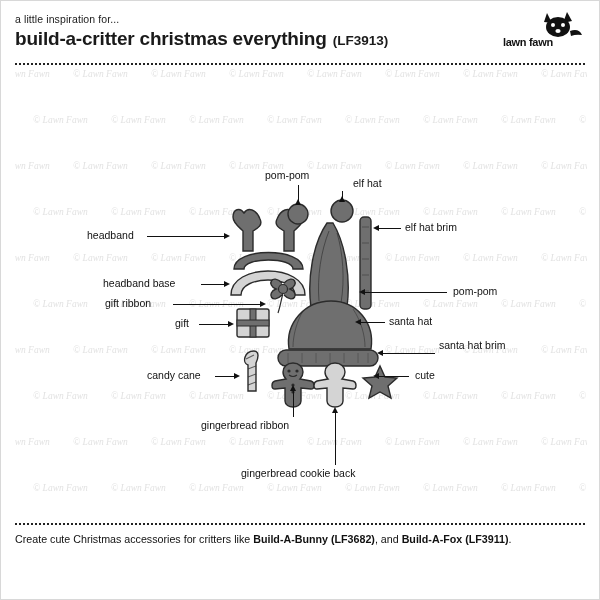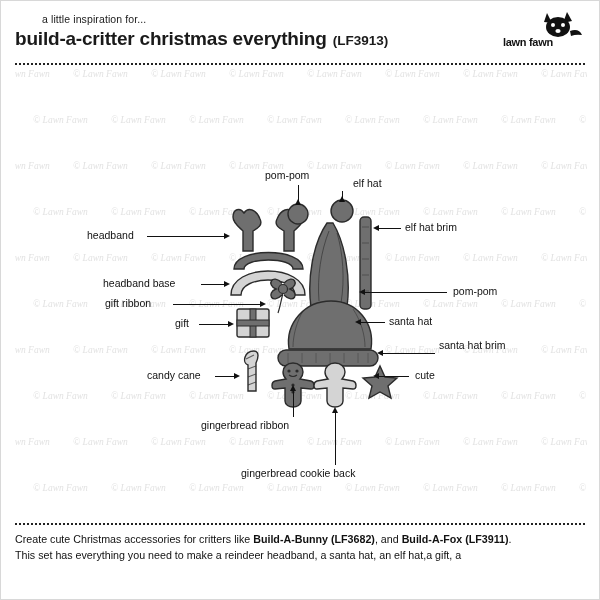--- a/index.html
+++ b/index.html
@@ -28,21 +28,20 @@
     left: 0; top: 0;
     width: 600px;
     height: 62px;
     padding: 12px 14px 0 14px;
     box-sizing: border-box;
   }
   .eyebrow {
     font-size: 10.5px;
     color: #1a1a1a;
     letter-spacing: 0.1px;
-    margin-left: 27px;
   }
   .title-row {
     margin-top: 3px;
     display: flex;
     align-items: baseline;
     gap: 6px;
   }
   .title {
     font-size: 19px;
     font-weight: bold;
@@ -416,16 +415,15 @@
     <div class="vleader" style="left:320px; top:344px; height:52px;"></div>
     <div class="arrow up" style="left:317px; top:338px;"></div>
 
   </div>
 
   <div class="footer-dotline"></div>
   <div class="footer">
     <div>
       <span>Create cute Christmas accessories for critters like </span><b>Build-A-Bunny (LF3682)</b><span>, and </span><b>Build-A-Fox (LF3911)</b><span>.</span>
     </div>
-    <div>This set has everything you need to make a reindeer headband, a santa hat, an elf hat,a gift, a</div>
   </div>
 
 </div>
 
 </body></html>

